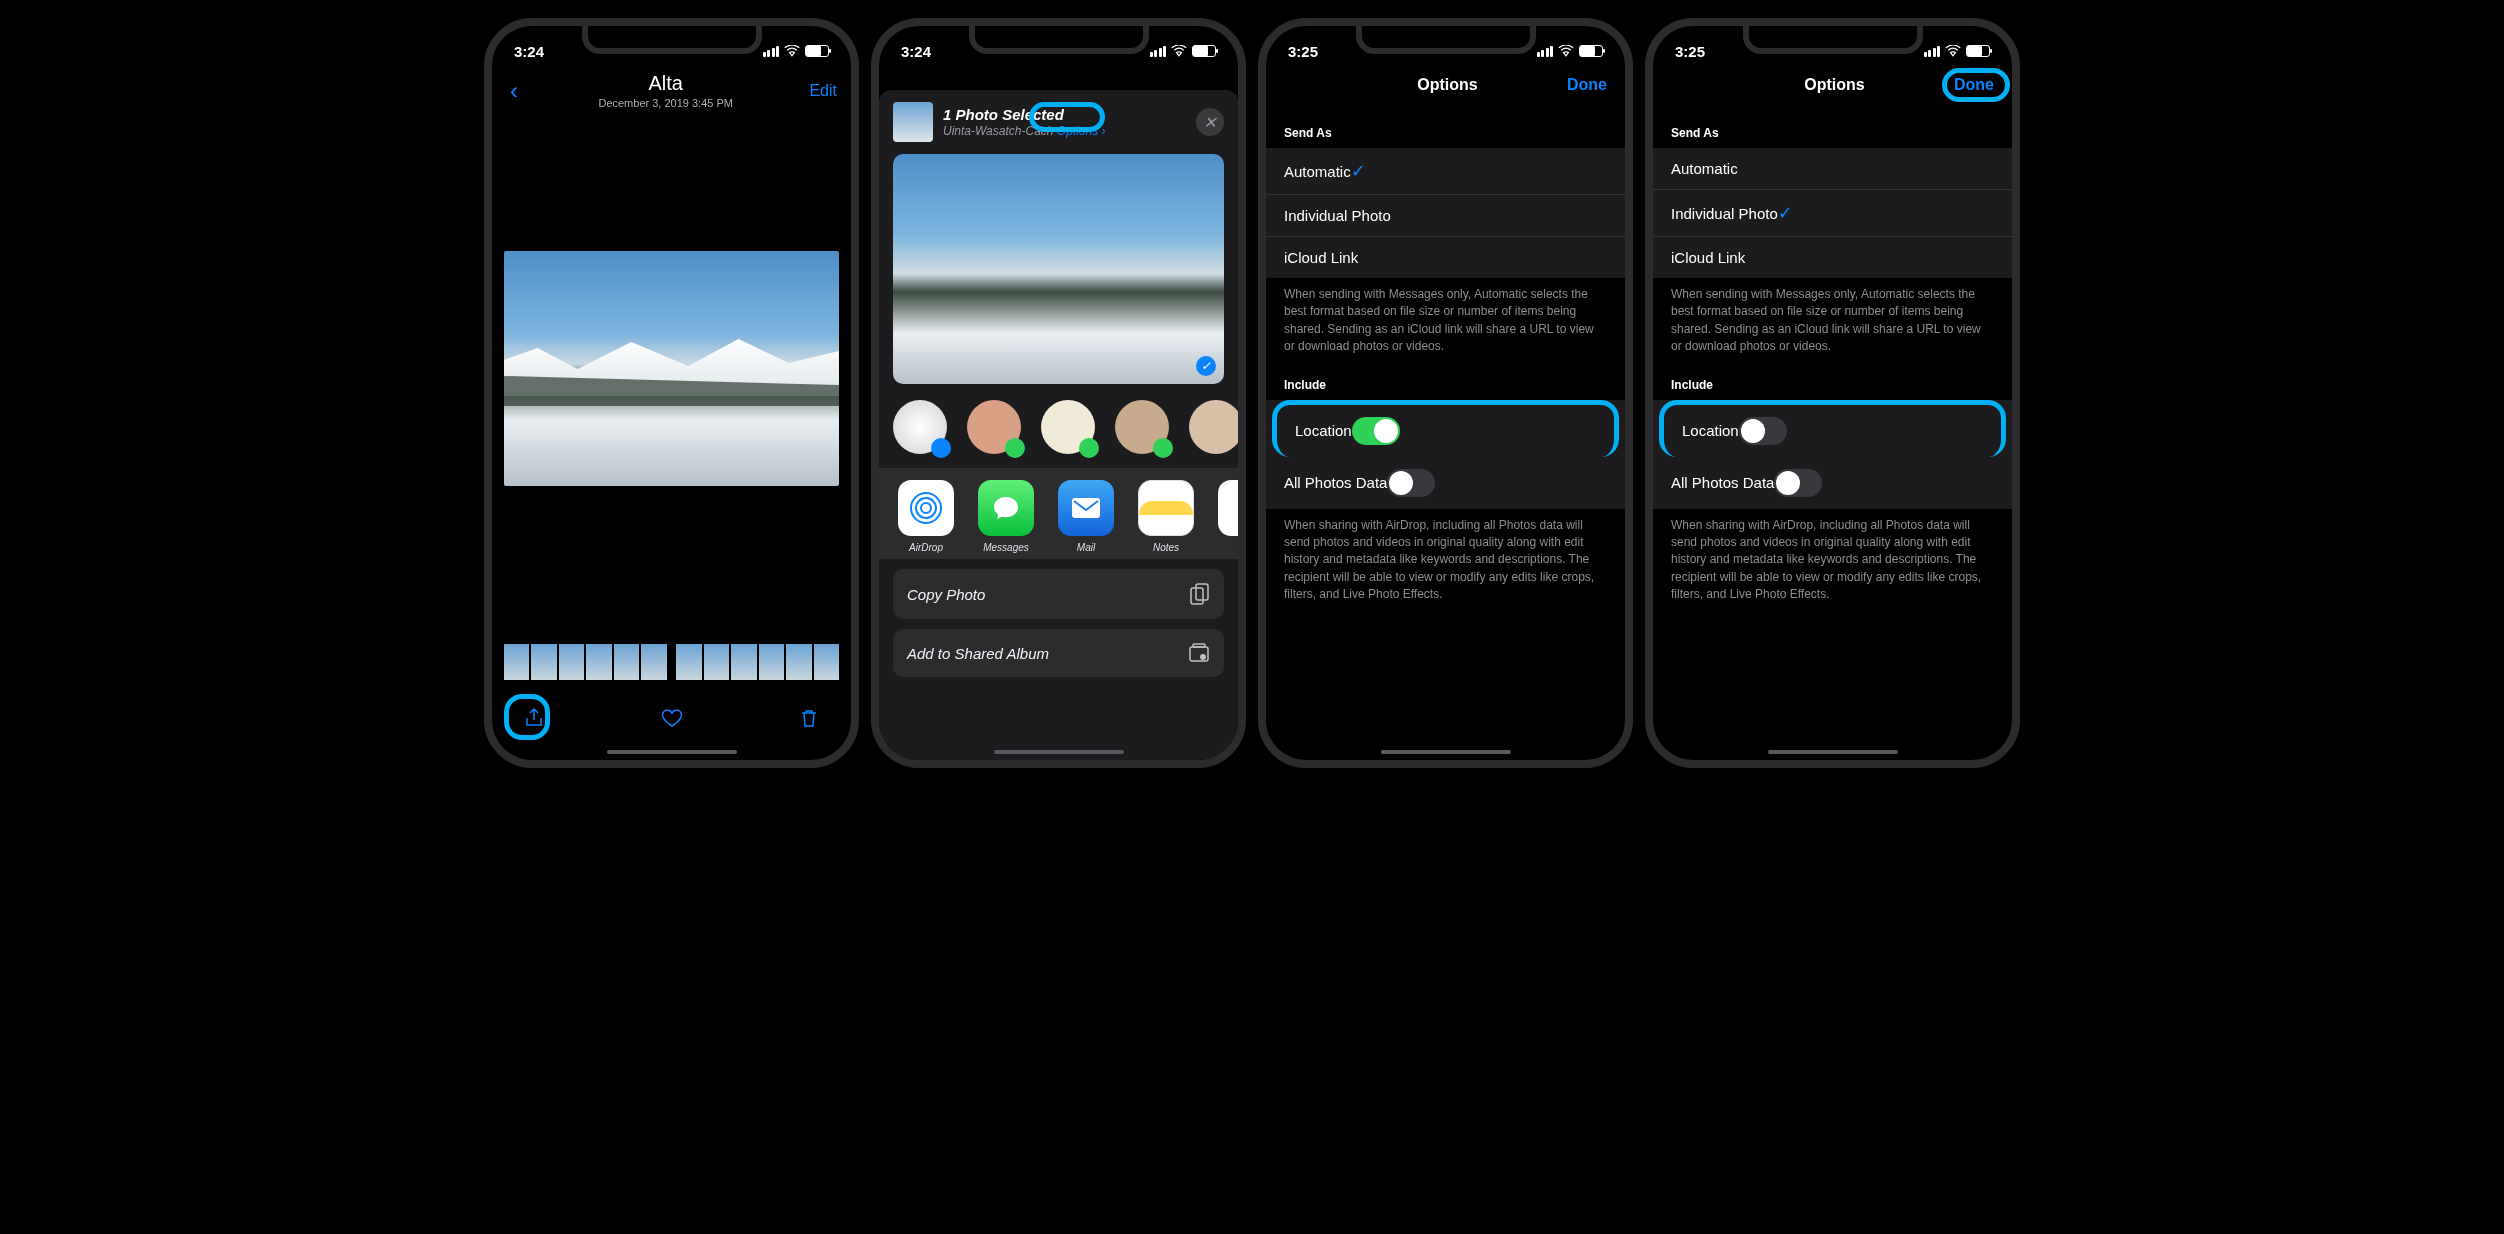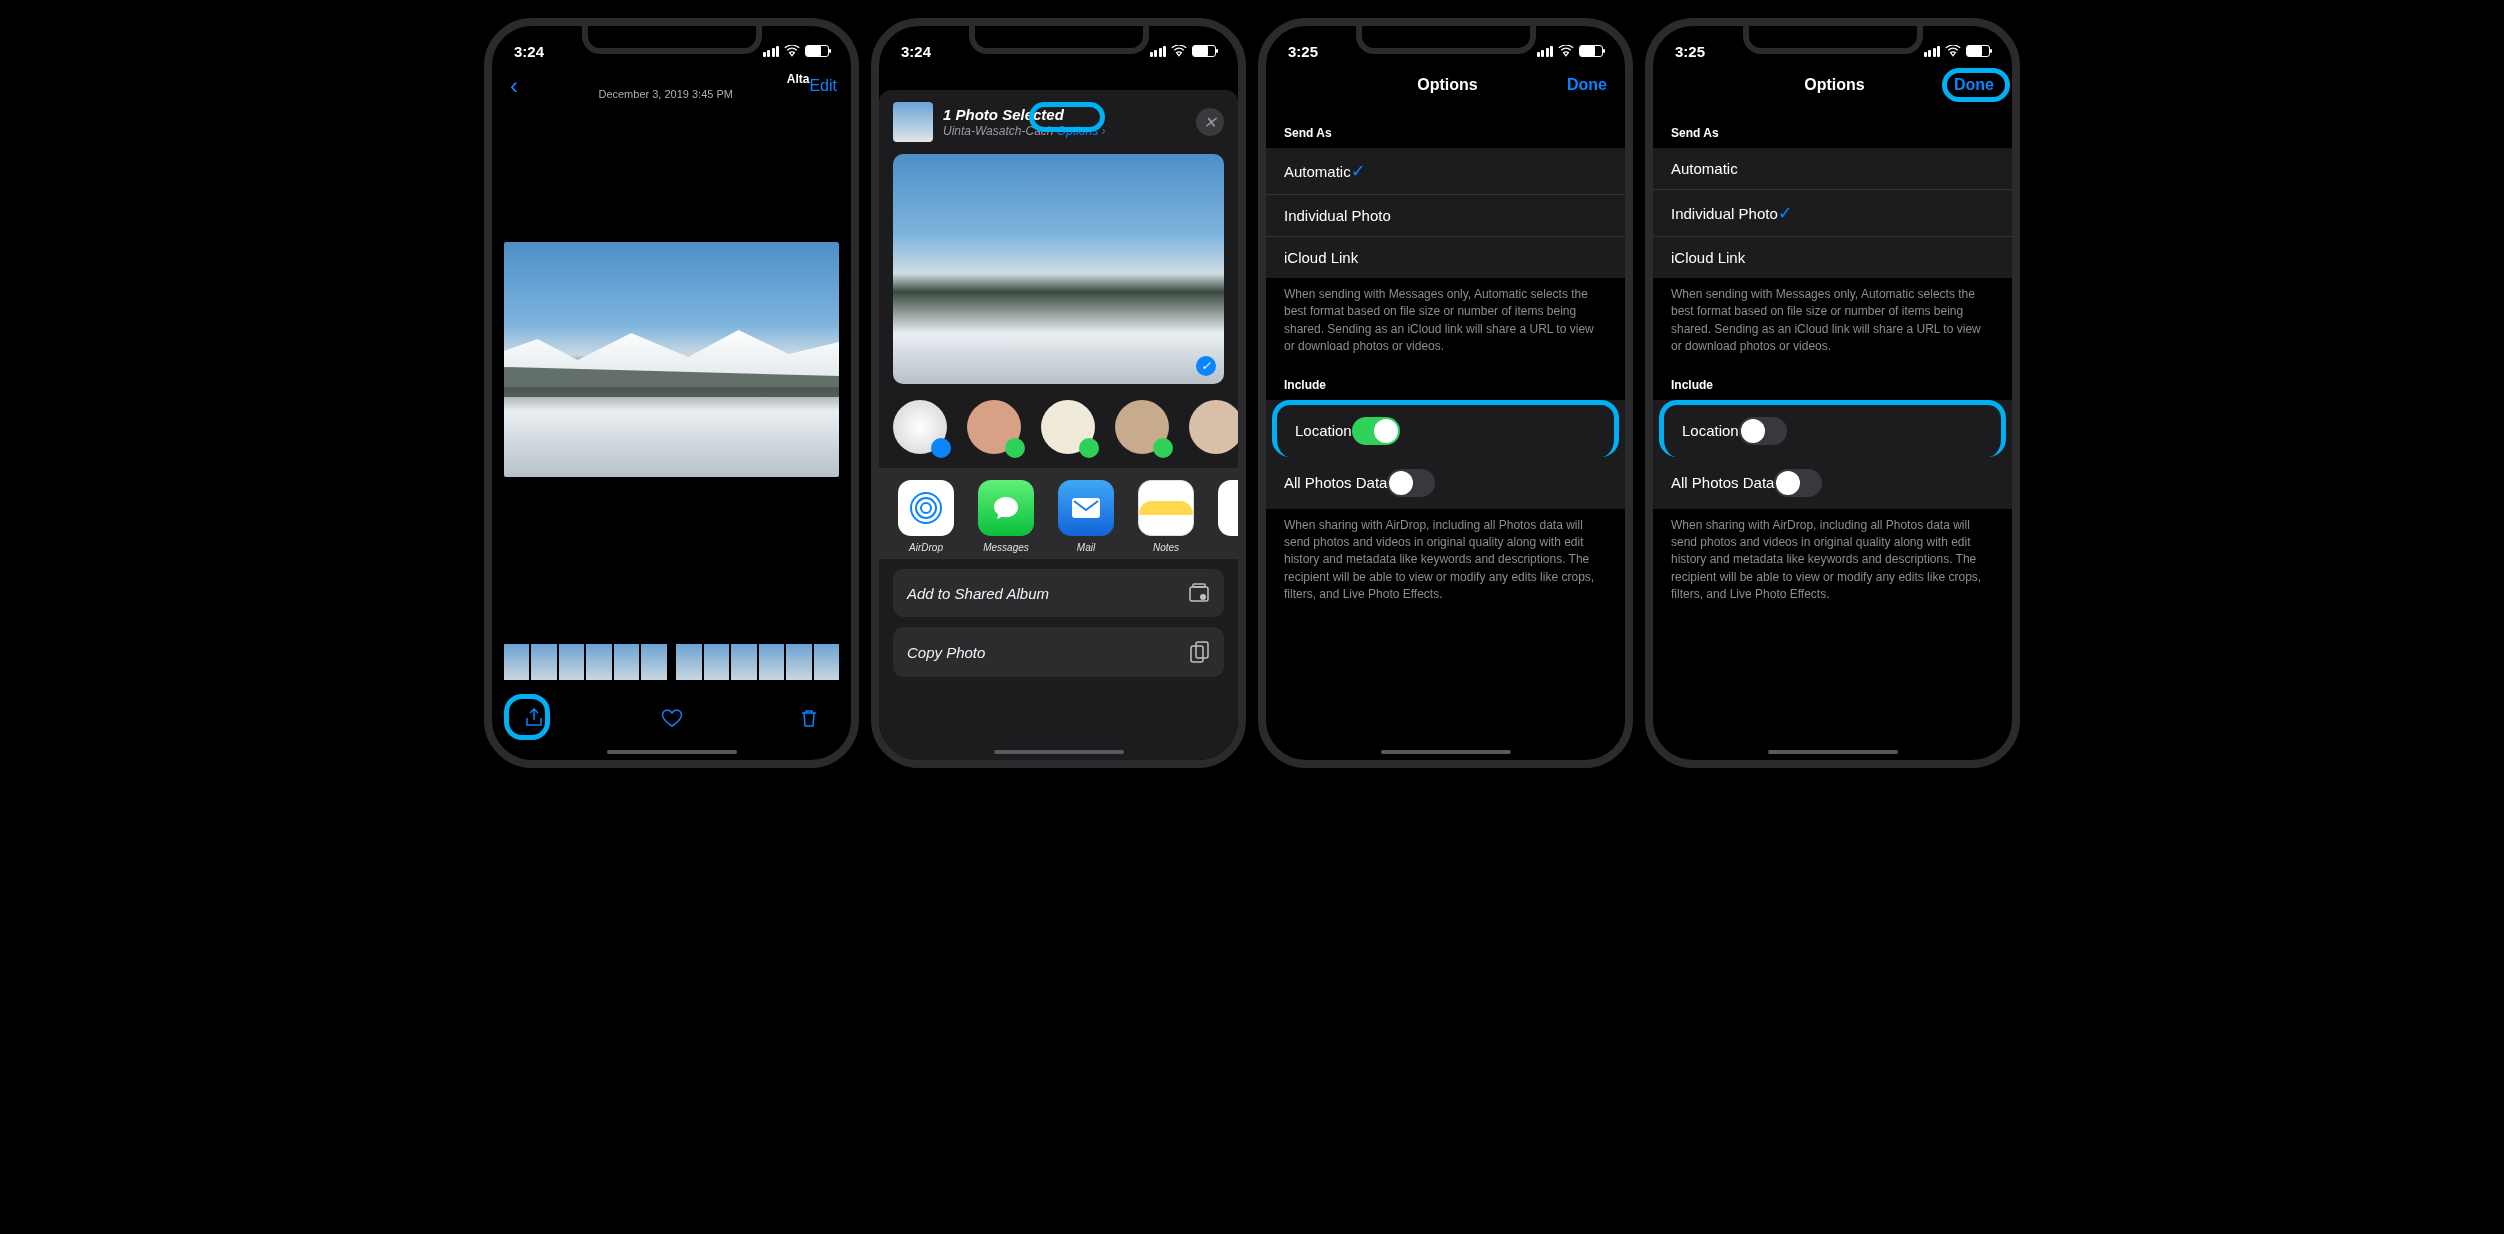--- a/index.html
+++ b/index.html
@@ -13,21 +13,21 @@
   .bars span:nth-child(1){height:5px}.bars span:nth-child(2){height:7px}.bars span:nth-child(3){height:9px}.bars span:nth-child(4){height:11px}
   .wifi { width:16px; height:12px; }
   .batt { width:24px; height:12px; border:1px solid #fff; border-radius:3px; position:relative; }
   .batt::after{content:"";position:absolute;right:-3px;top:3px;width:2px;height:4px;background:#fff;border-radius:1px;}
   .batt i{display:block;height:100%;width:70%;background:#fff;border-radius:1px;}
   .homebar { position:absolute; bottom:6px; left:50%; transform:translateX(-50%); width:130px; height:4px; background:#5a5a5e; border-radius:3px; }
 
   
   .nav1 { display:flex; align-items:center; justify-content:space-between; padding:6px 14px 2px; color:#0a84ff; font-size:16px; }
   .nav1 .center { text-align:center; color:#fff; flex:1; }
-  .nav1 .center .t { font-size:12px; font-weight:700;text-align:right; }
+  .nav1 .center .t { font-size:20px; font-weight:400; }
   .nav1 .center .s { font-size:11px; color:#aeaeb2; margin-top:2px; }
   .chevL { width:16px;height:24px;display:flex;align-items:center;justify-content:center;font-size:24px;font-weight:300;color:#0a84ff; }
   .photo { margin:140px 12px 0; height:235px; border-radius:2px; background:linear-gradient(180deg,#4e8fc8 0%,#7db4de 35%,#c9d9e3 48%,#4d5a52 55%,#e9eef2 72%,#b7c1c7 100%); position:relative; overflow:hidden;}
   .mtn{position:absolute;bottom:90px;left:0;right:0;height:60px;background:linear-gradient(180deg,#fff 0,#dfe6ea 100%);clip-path:polygon(0 100%,0 40%,10% 20%,22% 55%,38% 10%,55% 50%,70% 5%,85% 45%,100% 25%,100% 100%);}
   .trees{position:absolute;bottom:80px;left:0;right:0;height:30px;background:#2c3a31;clip-path:polygon(0 100%,0 0,100% 30%,100% 100%);opacity:0.7;}
   .thumbs { position:absolute; bottom:80px; left:12px; right:12px; display:flex; gap:2px; justify-content:center; }
   .thumbs div { width:26px; height:36px; background:linear-gradient(180deg,#6ba3d4,#c9d6de);}
   .thumbs .g { width:6px; background:transparent; }
   .toolbar { position:absolute; bottom:30px; left:0; right:0; display:flex; justify-content:space-between; padding:0 30px; }
   .tb-ico { width:24px; height:24px; display:flex; align-items:center; justify-content:center; }
@@ -224,32 +224,32 @@
           </div>
           <div class="l">Notes</div>
         </div>
       <div class="app">
           <div class="i" style="background:#fff;"></div>
           <div class="l">R</div>
         </div>
     </div>
     <div class="acts">
       <div class="act">
+          <span>Copy Photo</span>
+          <svg width="20" height="22" viewBox="0 0 20 22">
+            <rect x="1" y="5" width="12" height="16" rx="2" fill="none" stroke="#c0c0c4" stroke-width="1.5"></rect>
+            <rect x="6" y="1" width="12" height="16" rx="2" fill="none" stroke="#c0c0c4" stroke-width="1.5"></rect>
+          </svg>
+        </div>
+      <div class="act">
           <span>Add to Shared Album</span>
           <svg width="22" height="20" viewBox="0 0 22 20">
             <rect x="2" y="4" width="18" height="14" rx="2" fill="none" stroke="#c0c0c4" stroke-width="1.5"></rect>
             <rect x="5" y="1" width="12" height="3" rx="1" fill="none" stroke="#c0c0c4" stroke-width="1.5"></rect>
             <circle cx="15" cy="14" r="3" fill="#c0c0c4"></circle>
-          </svg>
-        </div>
-      <div class="act">
-          <span>Copy Photo</span>
-          <svg width="20" height="22" viewBox="0 0 20 22">
-            <rect x="1" y="5" width="12" height="16" rx="2" fill="none" stroke="#c0c0c4" stroke-width="1.5"></rect>
-            <rect x="6" y="1" width="12" height="16" rx="2" fill="none" stroke="#c0c0c4" stroke-width="1.5"></rect>
           </svg>
         </div>
     </div>
   </div>
   <div class="homebar"></div>
 </div>
 
 <div class="phone">
   <div class="notch"></div>
   <div class="status">

